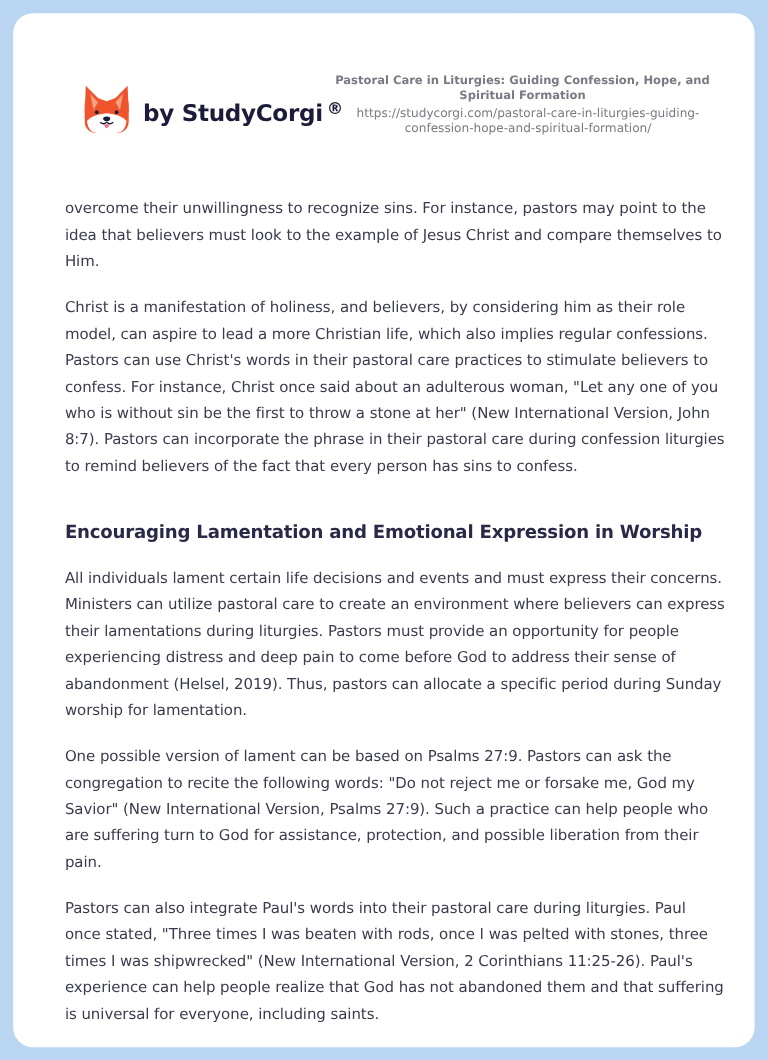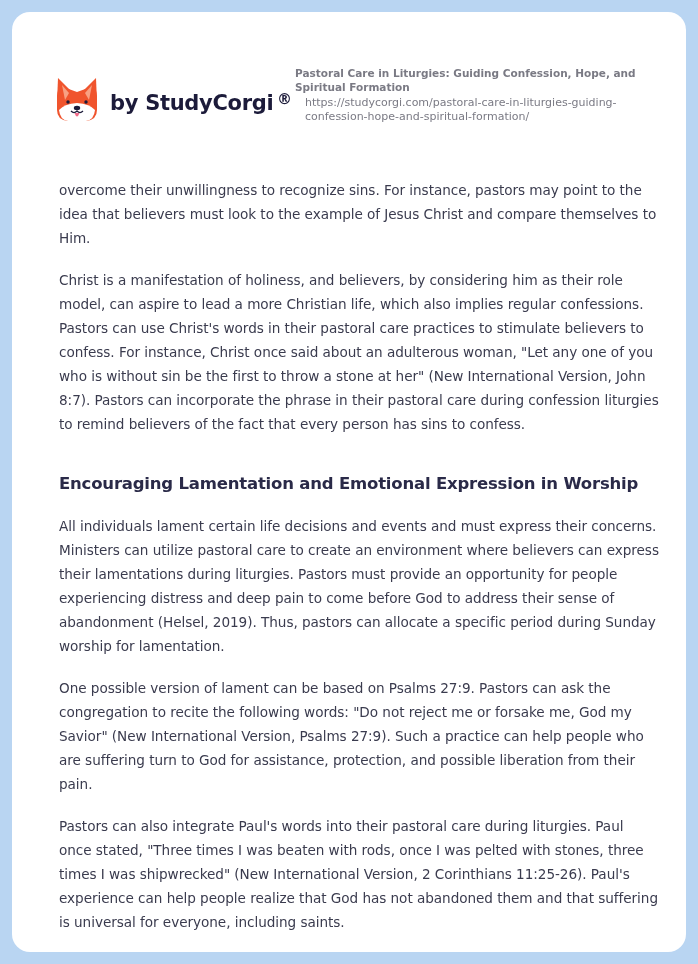--- a/index.html
+++ b/index.html
@@ -26,21 +26,21 @@
     }
     .header {
       position: absolute;
       left: 0;
       top: 0;
       width: 674px;
       height: 150px;
     }
     .logo {
       position: absolute;
-      left: 44px;
+      left: 64px;
       top: 64px;
       display: flex;
       align-items: center;
     }
     .logo-icon {
       width: 42px;
       height: 46px;
       display: block;
     }
     .logo-text {
@@ -59,21 +59,21 @@
       font-family: "DejaVu Sans", sans-serif;
       font-size: 15px;
       font-weight: bold;
       color: #1c1b3a;
     }
     .doc-meta {
       position: absolute;
       right: 31px;
       top: 54px;
       width: 360px;
-      text-align: left;
+      text-align: center;
     }
     .doc-title {
       font-family: "DejaVu Sans", sans-serif;
       font-weight: bold;
       font-size: 10.5px;
       line-height: 14px;
       color: #7a7a84;
       margin: 0;
     }
     .doc-url {

